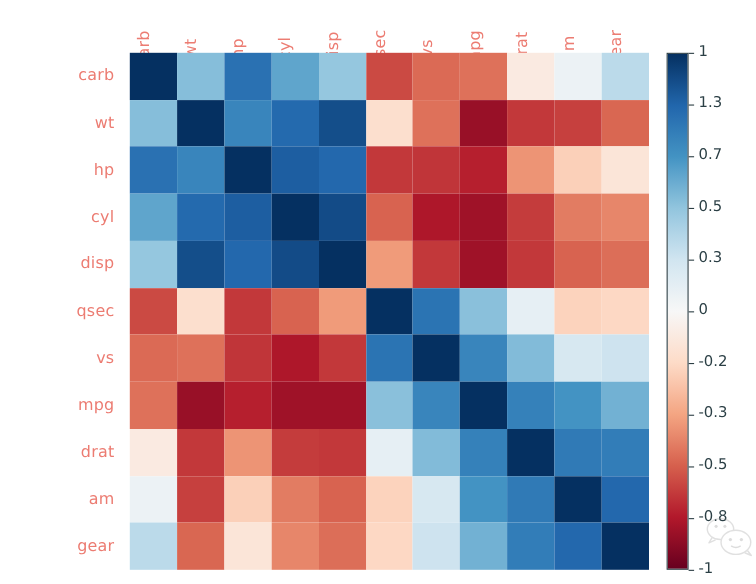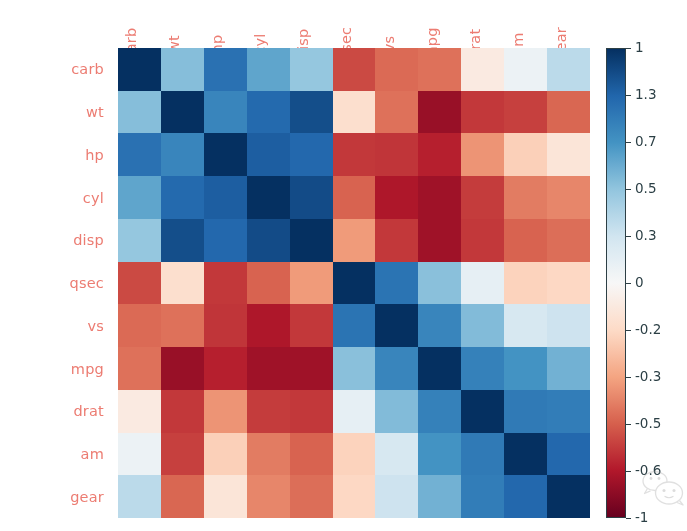--- a/index.html
+++ b/index.html
@@ -330,21 +330,21 @@
       <div class="tick" style="top: 329px;">
         <span class="dash"></span>
         <span class="tlabel">-0.3</span>
       </div>
       <div class="tick" style="top: 376px;">
         <span class="dash"></span>
         <span class="tlabel">-0.5</span>
       </div>
       <div class="tick" style="top: 423px;">
         <span class="dash"></span>
-        <span class="tlabel">-0.6</span>
+        <span class="tlabel">-0.8</span>
       </div>
       <div class="tick" style="top: 470px;">
         <span class="dash"></span>
         <span class="tlabel">-1</span>
       </div>
     </div>
 
   <div id="watermark">
     <svg viewBox="0 0 44 54" width="44" height="54" aria-hidden="true">
       <g fill="none" stroke="#9a9a9a" stroke-width="1.3">

